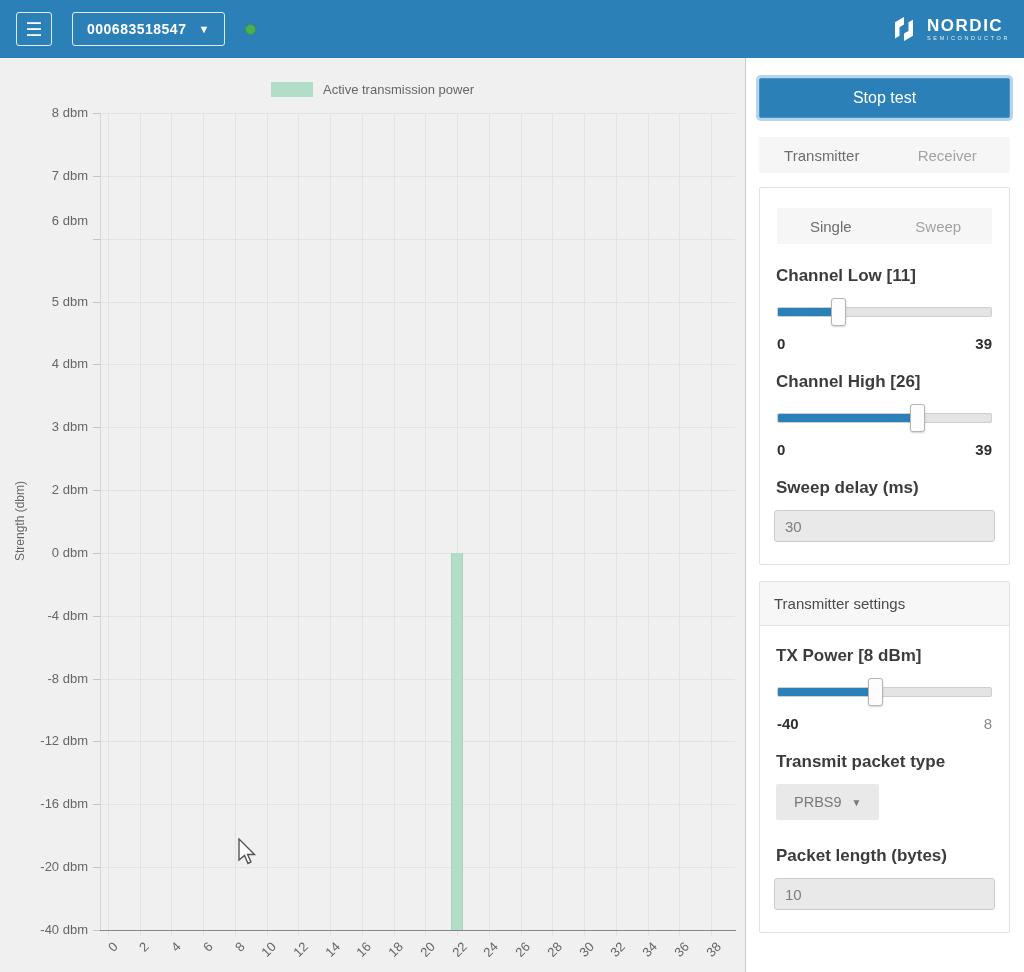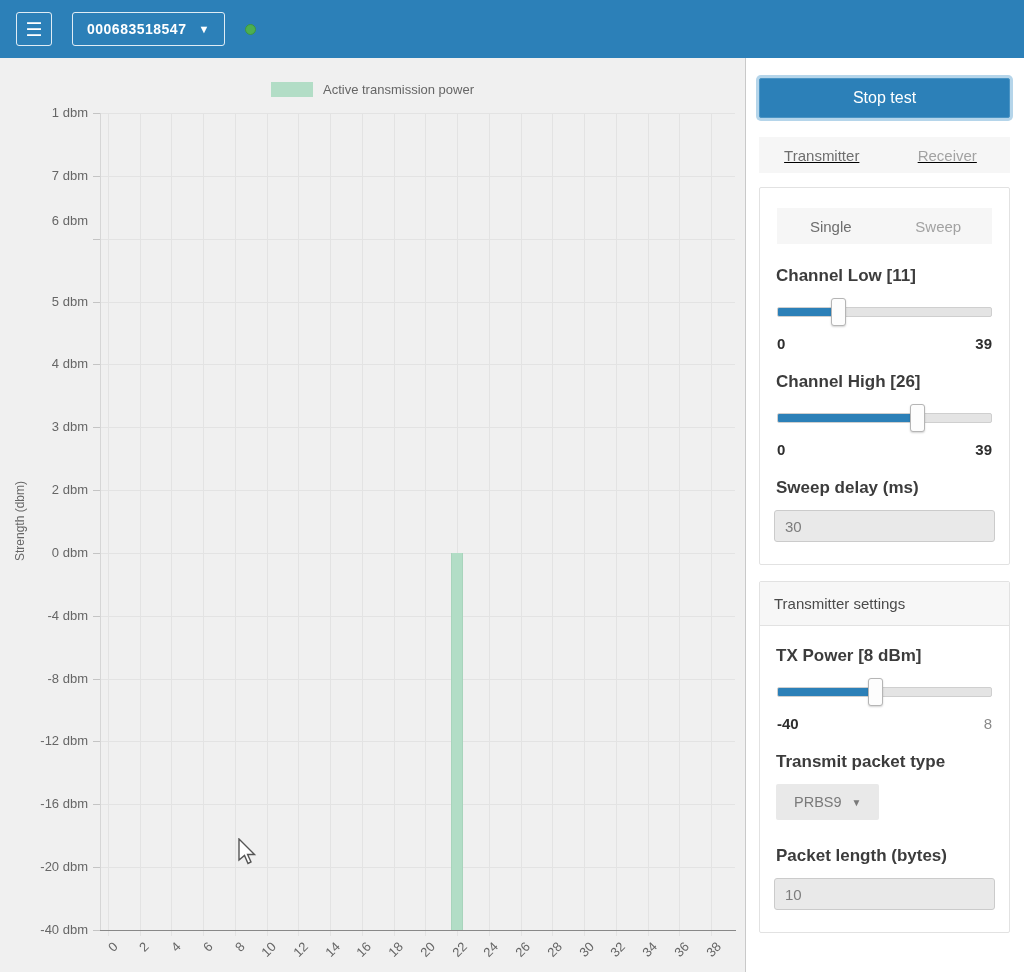--- a/index.html
+++ b/index.html
@@ -36,21 +36,21 @@
   .x-tick-wrap { position:absolute; width:100px; text-align:right; }
   .x-tick-lab { display:inline-block; font-size:13px; color:#666; transform:rotate(-45deg); transform-origin:100% 0; }
   .bar { position:absolute; background:#b2ddc6; border-left:1px solid #a8d4bc; border-right:1px solid #a8d4bc; }
   .cursor { position:absolute; left:238px; top:780px; }
 
   
   .stop-btn { display:block; width:100%; height:40px; background:#2c80b8; color:#fff; font-size:16px; font-family:"Liberation Sans", sans-serif; border:1px solid #4a94c4; border-radius:2px; box-shadow:0 0 0 3px #b5d5ea; cursor:pointer; margin-bottom:19px; }
   .segmented { display:flex; background:#f6f6f6; height:36px; }
   .segmented .seg { flex:1; display:flex; align-items:center; justify-content:center; font-size:15px; color:#a2a2a2; cursor:pointer; }
   .segmented .seg.active { color:#6e6e6e; }
-  .mode-tabs { margin-bottom:14px;text-decoration:underline; }
+  .mode-tabs { margin-bottom:14px; }
   .card { border:1px solid #e2e2e2; border-radius:2px; background:#fff; margin-bottom:16px; }
   .card-header { background:#f7f7f7; border-bottom:1px solid #e2e2e2; padding:13px 14px; font-size:15px; color:#4a4a4a; }
   .card-body { padding:18px 14px 22px; }
   .card-body .segmented { margin:2px 3px 22px; }
   .field-label { font-weight:bold; font-size:17px; color:#3c3c3c; margin:2px 2px 12px; }
   .field-label.spaced { margin-top:20px; }
   .slider { position:relative; height:28px; margin:0 3px; cursor:pointer; }
   .slider-track { position:absolute; top:9px; left:0; right:0; height:10px; background:#e4e4e4; border:1px solid #cfcfcf; border-radius:2px; overflow:hidden; }
   .slider-fill { position:absolute; top:0; left:0; bottom:0; background:#2c80b8; }
   .slider-handle { position:absolute; top:0; width:15px; height:28px; background:#fdfdfd; border:1px solid #b5b5b5; border-radius:3px; box-shadow:0 1px 2px rgba(0,0,0,.18); cursor:grab; }
@@ -68,34 +68,44 @@
 
   <div class="header">
     <button class="hamburger">
       <span>☰</span>
     </button>
     <div class="device-select">
       <span>000683518547</span>
       <span class="caret">▼</span>
     </div>
     <span class="status-dot"></span>
+    <div class="logo">
+      <svg width="30" height="36" viewBox="0 0 40 44">
+        <path fill="#ffffff" d="M8 13 L20 6 L20 16 L14 19.5 L14 31 L8 34.5 Z"></path>
+        <path fill="#ffffff" d="M32 31 L20 38 L20 28 L26 24.5 L26 13 L32 9.5 Z"></path>
+      </svg>
+      <div class="logo-texts">
+        <span class="logo-name">NORDIC</span>
+        <span class="logo-sub">SEMICONDUCTOR</span>
+      </div>
+    </div>
   </div>
 
   <div class="main">
 
     <div class="chart-panel" id="chart-panel">
       <div class="legend">
         <span class="legend-swatch"></span>
         <span>Active transmission power</span>
       </div>
       <div class="y-axis-title">Strength (dbm)</div>
       <div id="plot-layer">
           <div class="gl-h" style="position: absolute; top: 55px;"></div>
           <div class="tick-h" style="position: absolute; top: 55px;"></div>
-          <div class="y-tick-lab" style="position: absolute; top: 47px;">1 dbm</div>
+          <div class="y-tick-lab" style="position: absolute; top: 47px;">8 dbm</div>
           <div class="gl-h" style="position: absolute; top: 117.846px;"></div>
           <div class="tick-h" style="position: absolute; top: 117.846px;"></div>
           <div class="y-tick-lab" style="position: absolute; top: 109.846px;">7 dbm</div>
           <div class="gl-h" style="position: absolute; top: 180.692px;"></div>
           <div class="tick-h" style="position: absolute; top: 180.692px;"></div>
           <div class="y-tick-lab" style="position: absolute; top: 155px;">6 dbm</div>
           <div class="gl-h" style="position: absolute; top: 243.538px;"></div>
           <div class="tick-h" style="position: absolute; top: 243.538px;"></div>
           <div class="y-tick-lab" style="position: absolute; top: 235.538px;">5 dbm</div>
           <div class="gl-h" style="position: absolute; top: 306.385px;"></div>

